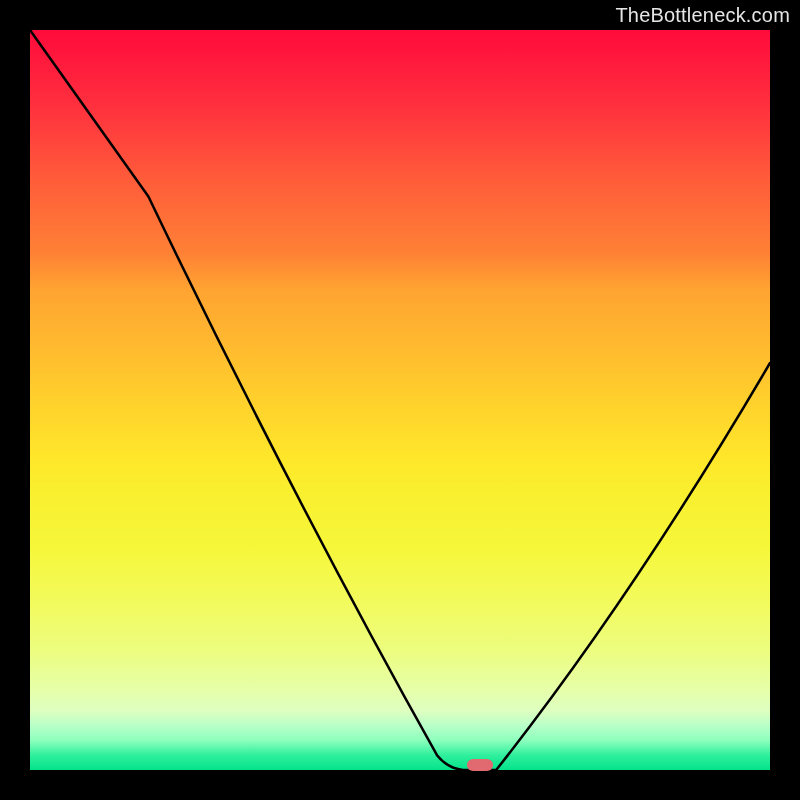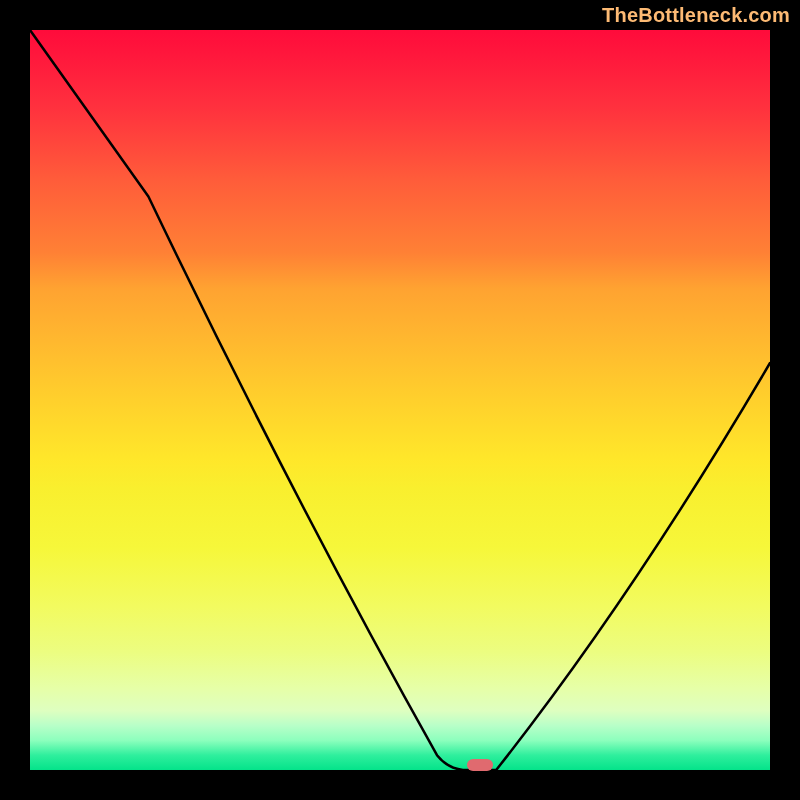--- a/index.html
+++ b/index.html
@@ -58,23 +58,23 @@
     width: 26px;
     height: 12px;
     border-radius: 6px;
     background: #e06a6f;
     transform: translate(-50%, -50%);
   }
   .watermark {
     position: absolute;
     top: 4px;
     right: 10px;
-    color: #fdba74;
+    color: #e5e5e5;
     font-size: 20px;
-    font-weight: 700;
+    font-weight: 400;
     letter-spacing: 0.2px;
   }
 </style>
 </head>
 <body>
 
 <div class="frame">
   <div class="plot-area">
     <svg class="curve" width="740" height="740" viewBox="0 0 740 740">
       <path d="M 0 0 L 118.4 166.5 Q 262.70000000000005 467.85 407.00000000000006 725.2 Q 417.00000000000006 738 432.9 740 L 466.2 740 Q 603.1 566.5 740 332.99999999999994" fill="none" stroke="#000" stroke-width="2.5" stroke-linejoin="round" stroke-linecap="round"></path>

